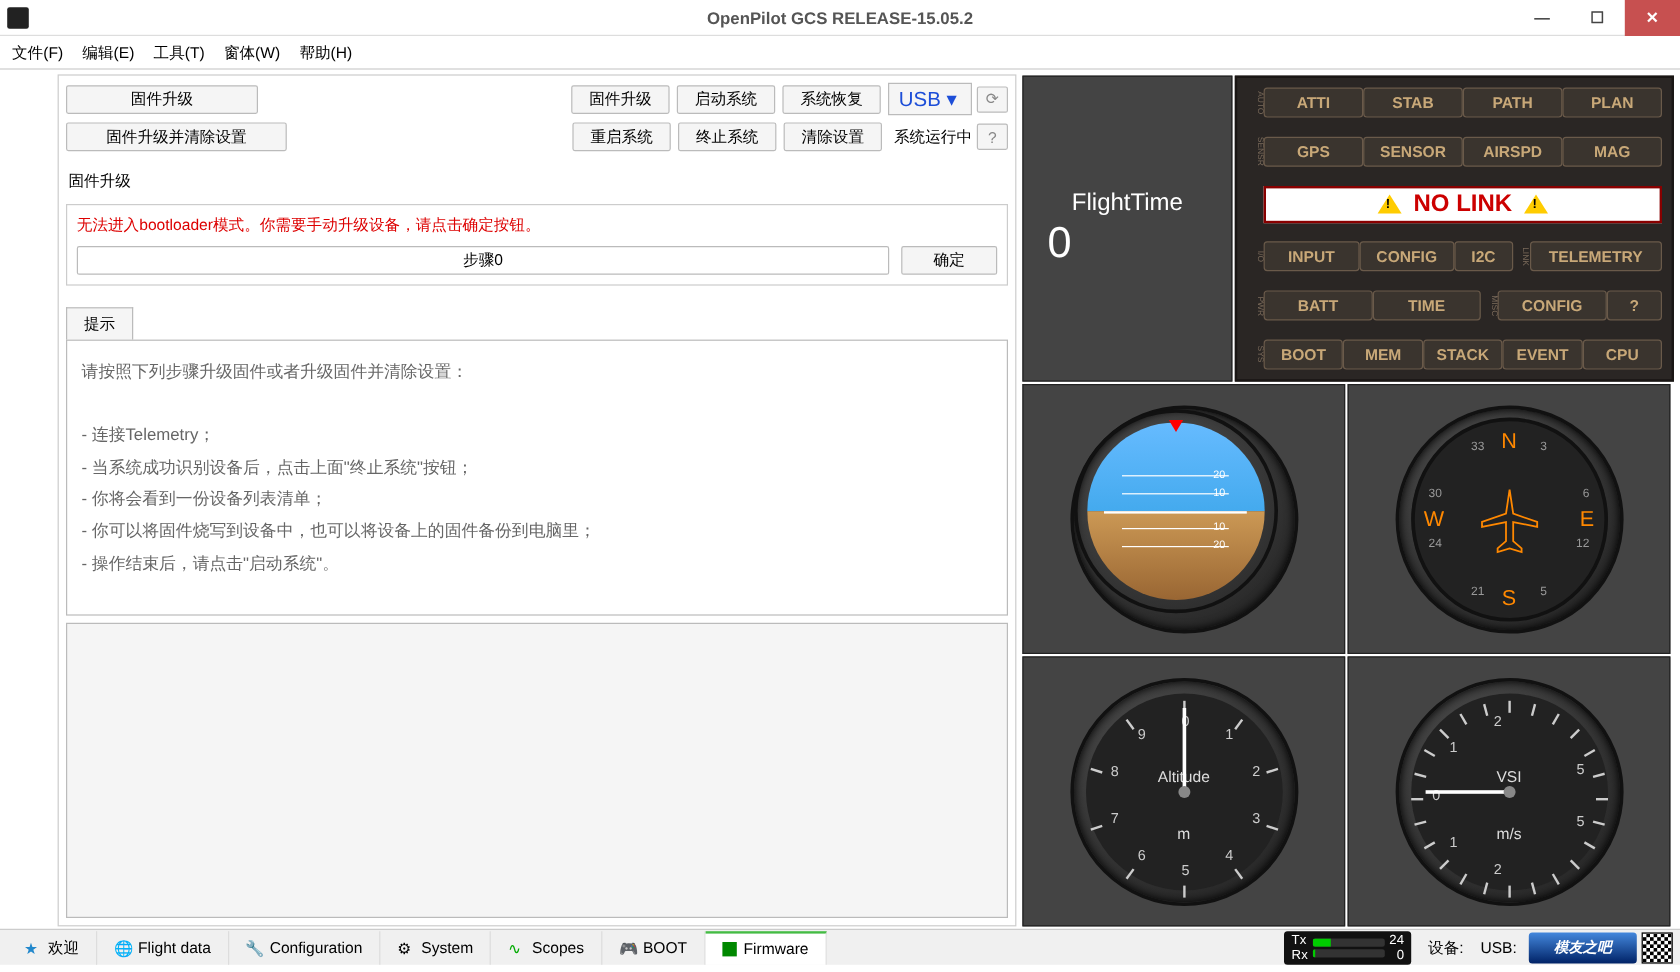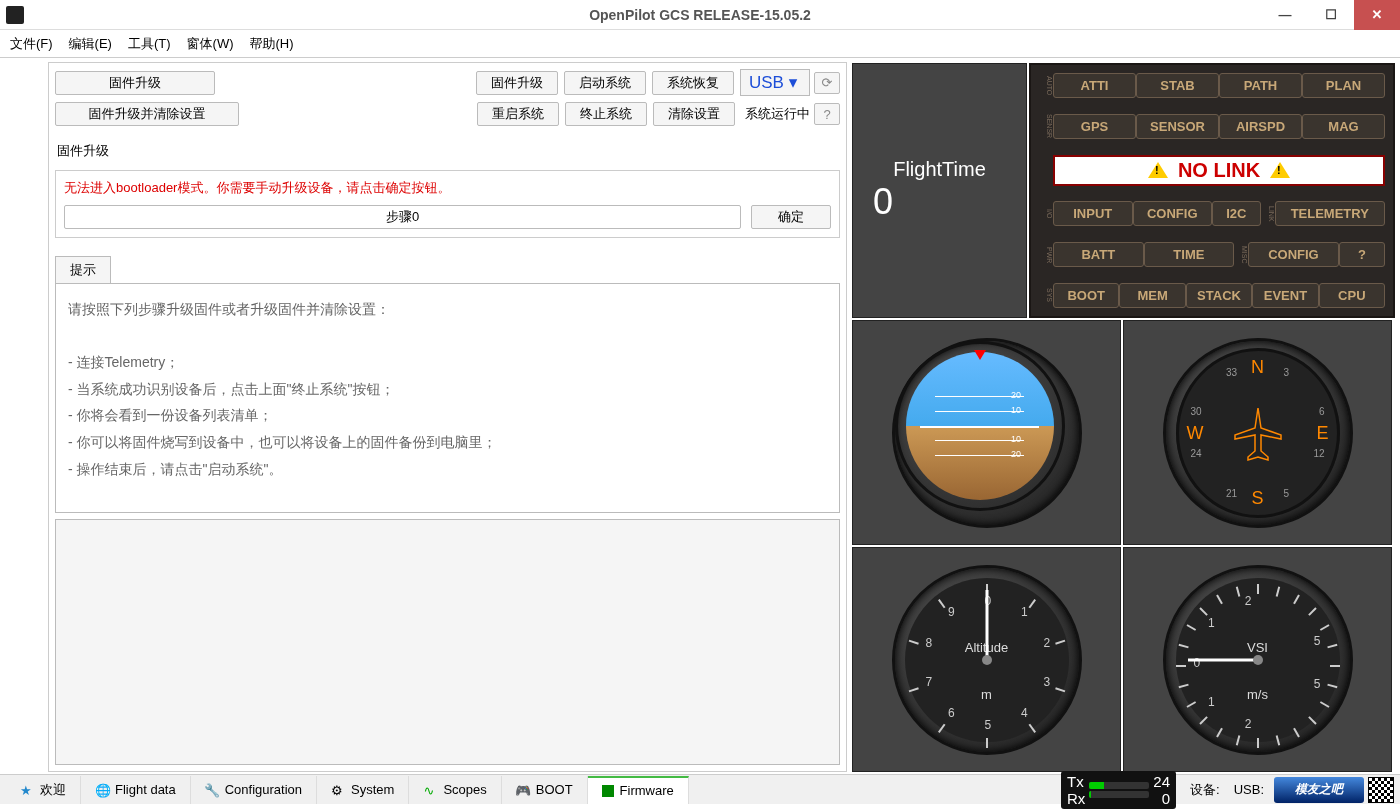--- a/index.html
+++ b/index.html
@@ -60,21 +60,21 @@
 .plane{position:absolute;left:50%;top:50%;transform:translate(-50%,-50%);width:50px;height:60px;}
 .needle{position:absolute;left:50%;top:50%;width:3px;height:70px;background:#fff;transform-origin:bottom center;transform:translate(-50%,-100%);}
 .marks{position:absolute;inset:0;}
 .mark{position:absolute;left:50%;top:6px;width:2px;height:10px;background:#ccc;transform-origin:center 82px;}
 .num{position:absolute;color:#ccc;font-size:12px;}
 .bottombar{height:30px;background:#f0f0f0;border-top:1px solid #ccc;display:flex;align-items:center;padding:0 6px;}
 .btab{display:flex;align-items:center;padding:0 14px;height:28px;font-family:monospace;font-size:13px;cursor:pointer;border-right:1px solid #ddd;}
 .btab.active{background:#fff;border-top:2px solid #4b4;}
 .bicon{width:14px;height:14px;margin-right:6px;display:inline-block;}
 .bspacer{flex:1;}
-.txrx{background:#111;color:#fff;font-family:monospace;font-size:15px;padding:2px 6px;border-radius:3px;display:flex;align-items:center;gap:4px;}
+.txrx{background:#111;color:#fff;font-family:monospace;font-size:11px;padding:2px 6px;border-radius:3px;display:flex;align-items:center;gap:4px;}
 .bar{width:60px;height:7px;background:#333;border-radius:2px;overflow:hidden;}
 .bar .fill{height:100%;background:#0c0;}
 .logo{width:90px;height:26px;background:linear-gradient(#48d,#026);border-radius:3px;margin-left:10px;color:#fff;font-weight:bold;font-size:12px;display:flex;align-items:center;justify-content:center;font-style:italic;}
 .qr{width:26px;height:26px;background:repeating-conic-gradient(#000 0 25%,#fff 0 50%);background-size:6px 6px;margin-left:4px;border:1px solid #000;}
 </style>
 </head>
 <body>
 
 <div class="titlebar">
   <div class="appicon"></div>

